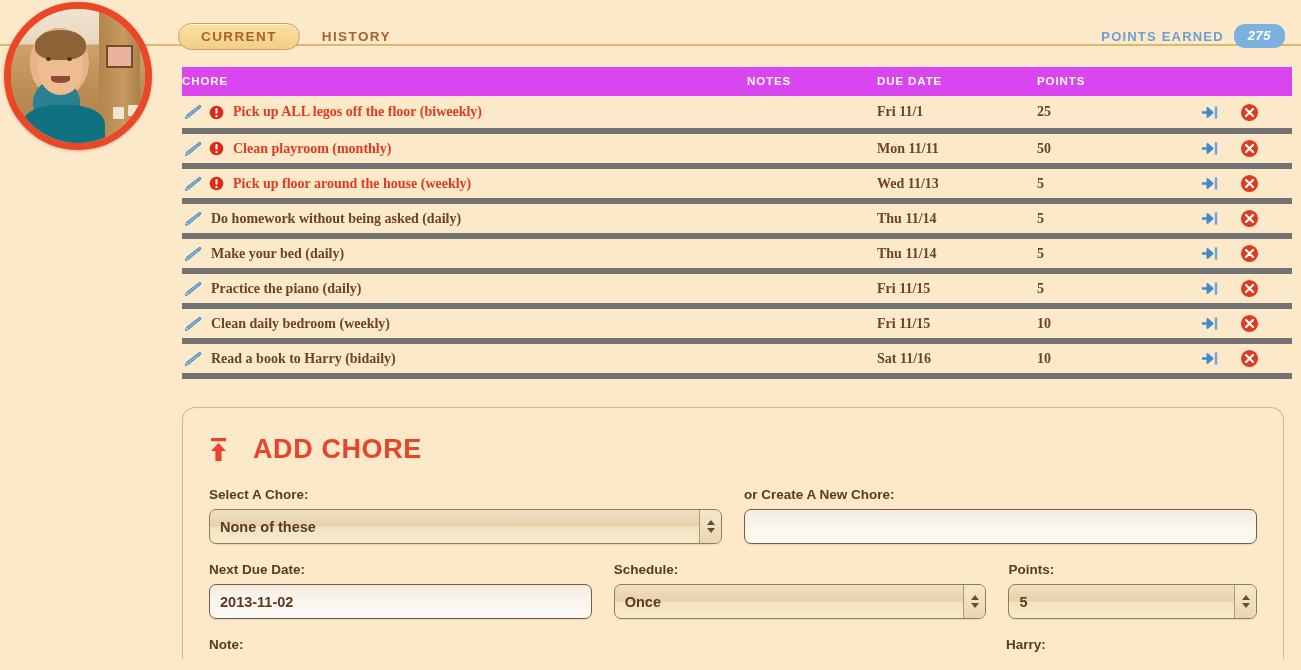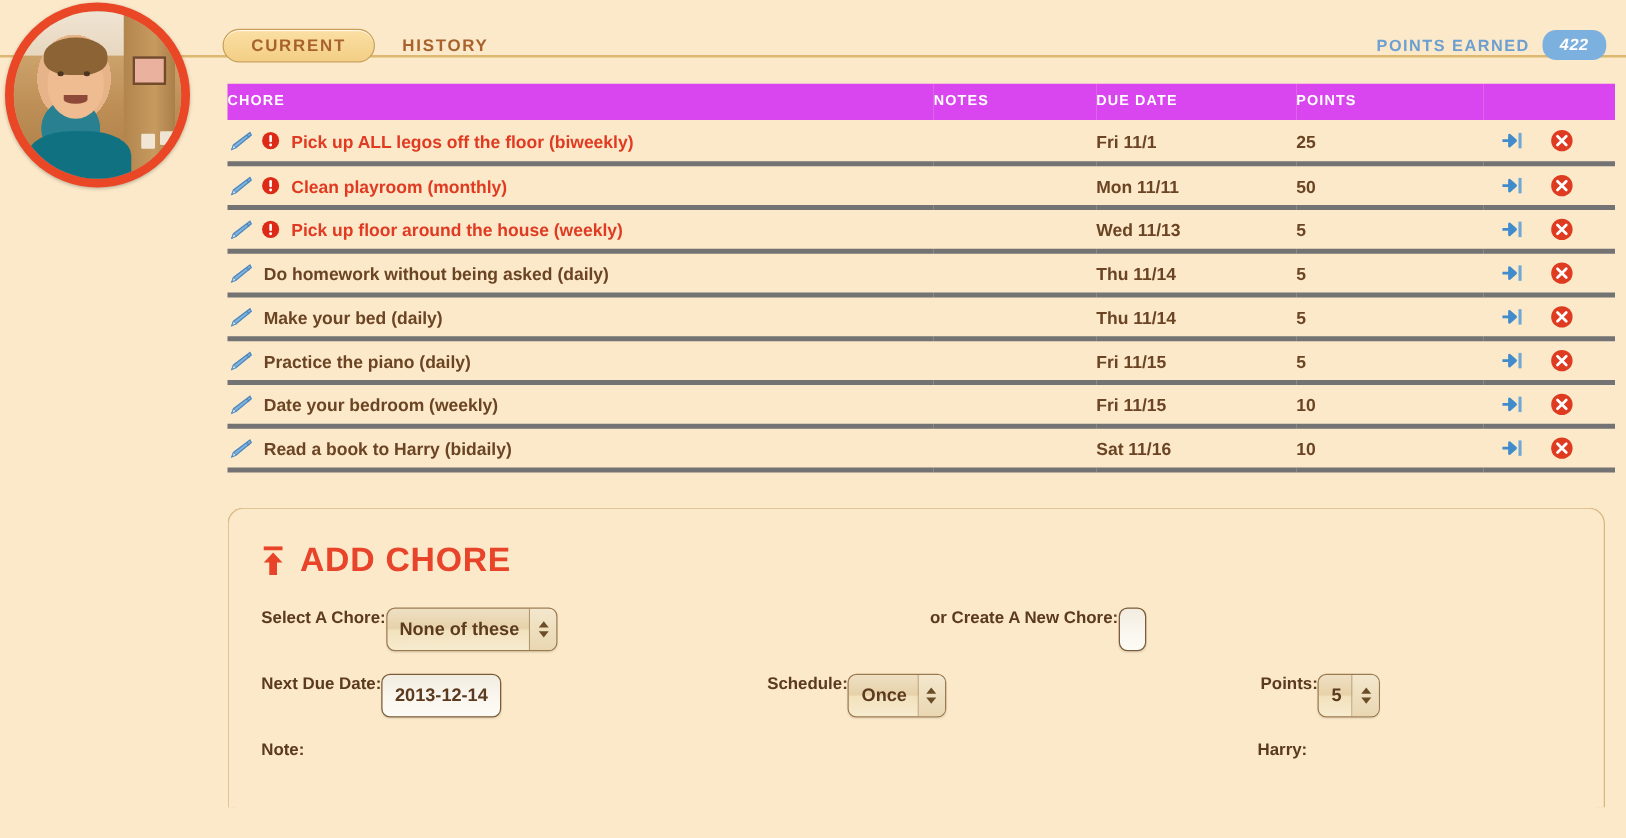--- a/index.html
+++ b/index.html
@@ -167,26 +167,27 @@
     margin-left: 48px;
   }
   th.c-chore { padding-left: 48px; }
   th.c-notes  { width: 130px; }
   th.c-due    { width: 160px; }
   th.c-points { width: 150px; }
   th.c-act    { width: 105px; }
 
   table.chores tbody tr { height: 35px; }
   table.chores tbody td {
-    border-bottom: 4px solid #737373;
+    border-bottom: 6px solid #737373;
     font-size: 14px;
     font-weight: bold;
     color: #6b4423;
     vertical-align: middle;
     padding: 0;
+    font-family: Liberation Serif, serif;
   }
   td.c-chore { padding-left: 10px; }
   .chore-cell { display: flex; align-items: center; gap: 7px; }
   .pencil { flex: none; width: 20px; height: 16px; display:block; }
   .alert { flex: none; width: 15px; height: 15px; display:block; }
   .chore-text { padding-left: 2px; }
   tr.overdue td, tr.overdue .chore-text { color: #e03b22; }
 
   td.c-due, td.c-points { font-size: 14px; font-weight: bold; }
   td.c-act { text-align: left; }
@@ -204,26 +205,26 @@
     padding: 20px 26px 0 26px;
     min-height: 240px;
   }
   #addchore h2 {
     margin: 6px 0 22px 0;
     font-size: 27px;
     font-weight: bold;
     letter-spacing: .6px;
     color: #e8442a;
     text-transform: uppercase;
-    display: flex; align-items: center; gap: 12px;
+    display: flex; align-items: center; gap: 25px;
   }
   .arrow-up-bar { width: 19px; height: 23px; display:block; }
 
   .formrow { display: flex; gap: 22px; margin-bottom: 18px; }
-  .fld { display: flex; }
+  .fld { display: flex; flex-direction: column; }
   .fld label {
     font-size: 13.5px;
     font-weight: bold;
     color: #5c3a1e;
     margin-bottom: 7px;
   }
   .w-sel1   { width: 516px; }
   .w-new    { width: 516px; }
   .w-date   { width: 385px; }
   .w-sched  { width: 375px; }
@@ -270,21 +271,21 @@
 
 <div id="topbar">
 
   <div id="tabs">
     <div class="tab active">CURRENT</div>
     <div class="tab plain">HISTORY</div>
   </div>
 
   <div id="points-wrap">
     <span id="points-label">POINTS EARNED</span>
-    <span id="points-badge">422</span>
+    <span id="points-badge">275</span>
   </div>
 </div>
 
 <div id="avatar">
   <div class="photo">
     <div class="doorframe"></div>
     <div class="picture"></div>
     <div class="outlet"></div>
     <div class="outlet2"></div>
     <div class="shirt"></div>
@@ -487,21 +488,21 @@
      </td>
         </tr>
         <tr class="">
           <td class="c-chore">
        <div class="chore-cell">
          <svg class="pencil" viewBox="0 0 20 16">
       <path d="M18 1 L19 3 L7 13 L3.5 14.5 L4.8 11 Z" fill="#7fb2dd" stroke="#4d88bd" stroke-width="1"></path>
       <path d="M4.8 11 L7 13 L3.5 14.5 Z" fill="#dfe9f2" stroke="#4d88bd" stroke-width=".7"></path>
       <line x1="15.6" y1="3.2" x2="17.4" y2="5.2" stroke="#4d88bd" stroke-width="1"></line>
     </svg>
-         <span class="chore-text">Date your bedroom (weekly)</span>
+         <span class="chore-text">Clean daily bedroom (weekly)</span>
        </div>
      </td>
      <td class="c-notes"></td>
      <td class="c-due">Fri 11/15</td>
      <td class="c-points">10</td>
      <td class="c-act">
        <div class="acts">
          <svg class="ico-btn" viewBox="0 0 20 20">
            <path d="M1 10 H11 M7 5.5 L12 10 L7 14.5 Z" fill="#3f8bcb" stroke="#3f8bcb" stroke-width="2.4" stroke-linejoin="round"></path>
            <rect x="14.5" y="3.5" width="2.6" height="13" fill="#6fa7d6"></rect>
@@ -569,21 +570,21 @@
         <div class="ctl text">
           <span></span>
         </div>
       </div>
     </div>
 
     <div class="formrow">
       <div class="fld w-date">
         <label>Next Due Date:</label>
         <div class="ctl text">
-          <span>2013-12-14</span>
+          <span>2013-11-02</span>
         </div>
       </div>
 
       <div class="fld w-sched">
         <label>Schedule:</label>
         <div class="ctl select">
           <span>Once</span>
           <span class="stepper">
               <i class="up"></i>
               <i class="down"></i>

